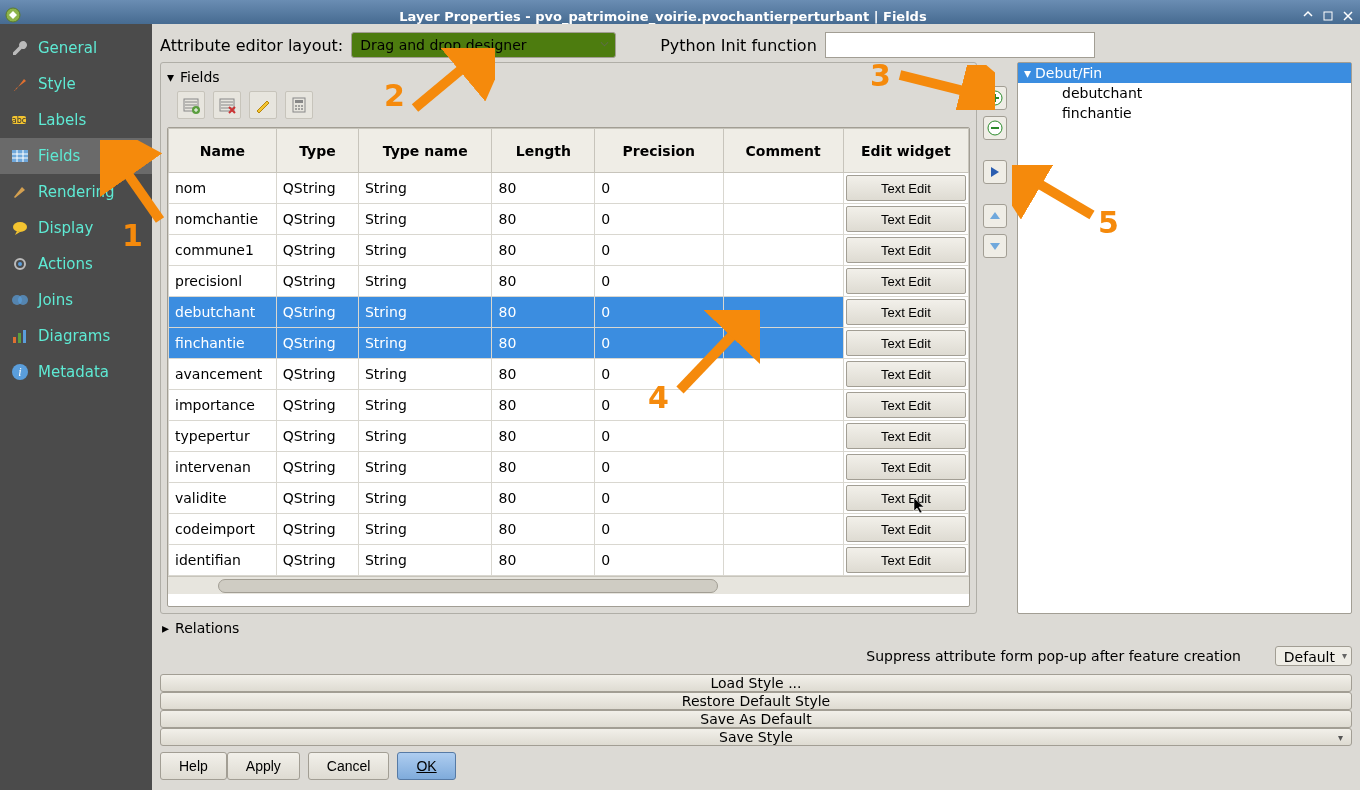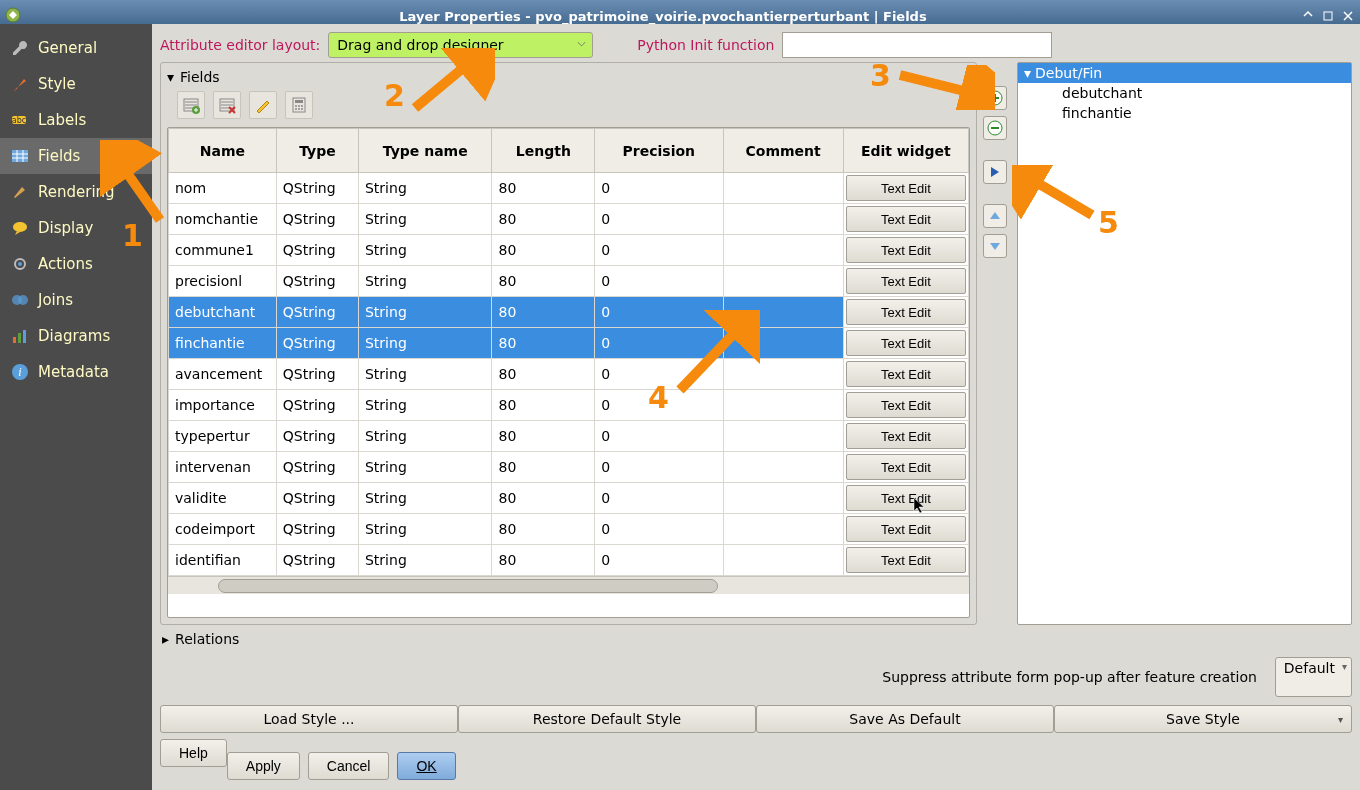--- a/index.html
+++ b/index.html
@@ -7,29 +7,29 @@
 
 .titlebar { height: 24px; background: linear-gradient(#6a8db3,#466b91); color: #fff; display: flex; align-items: flex-end; position: relative; font-size: 13px; font-weight: bold; }
 .titlebar-icon { width: 18px; height: 18px; margin: 0 4px; display: flex; align-items: center; justify-content: center; }
 .titlebar-title { flex: 1; text-align: center; }
 .titlebar-buttons { display: flex; gap: 4px; margin-right: 4px; }
 .titlebar-btn { width: 16px; height: 16px; display: flex; align-items: center; justify-content: center; cursor: pointer; color: #fff; }
 
 .main { display: flex; height: 766px; }
 
 .sidebar { width: 152px; background: #4b4b4b; display: flex; flex-direction: column; padding-top: 6px; }
-.sidebar-item { display: flex; align-items: center; gap: 8px; padding: 8px 10px; color: #fef9c3; cursor: pointer; font-size: 15px; }
+.sidebar-item { display: flex; align-items: center; gap: 8px; padding: 8px 10px; color: #5eead4; cursor: pointer; font-size: 15px; }
 .sidebar-item.active { background: #6a6a6a; }
 .sidebar-icon { width: 20px; height: 20px; display: flex; align-items: center; justify-content: center; }
 
 .content { flex: 1; background: #dcdad5; display: flex; flex-direction: column; padding: 8px; position: relative; }
 
 .top-row { display: flex; align-items: center; gap: 8px; margin-bottom: 4px; }
-.top-label { font-size: 14px; color: #be185d; }
-.combo { background: #bef264; border: 1px solid #a29e94; border-radius: 3px; padding: 2px 24px 2px 8px; position: relative; height: 26px; display: flex; align-items: center; width: 265px; }
+.top-label { font-size: 16px; color: #000000; }
+.combo { background: #4d7c0f; border: 1px solid #a29e94; border-radius: 3px; padding: 2px 24px 2px 8px; position: relative; height: 26px; display: flex; align-items: center; width: 265px; }
 .combo::after { content: ""; position: absolute; right: 6px; width: 8px; height: 8px; border-left: 1px solid #666; border-bottom: 1px solid #666; transform: rotate(-45deg) scale(0.6); top: 5px; }
 .textinput { background: #fff; border: 1px solid #a29e94; height: 26px; width: 270px; padding: 2px 6px; }
 
 .fields-section { display: flex; gap: 6px; flex: 1; min-height: 0; }
 .fields-left { flex: 1; border: 1px solid #b0aea7; background: #dcdad5; border-radius: 3px; padding: 6px; display: flex; flex-direction: column; min-width: 0; }
 .fields-header { display: flex; align-items: center; gap: 6px; font-size: 14px; margin-bottom: 2px; }
 .collapse-tri { cursor: pointer; }
 
 .toolbar-row { display: flex; gap: 8px; padding: 4px 10px 8px; }
 .tool-btn { width: 28px; height: 28px; border: 1px solid #c7c4bb; background: #e7e5de; border-radius: 2px; display: flex; align-items: center; justify-content: center; cursor: pointer; }
@@ -59,31 +59,31 @@
 .right-panel { width: 335px; display: flex; flex-direction: column; border: 1px solid #a29e94; background: #fff; border-radius: 2px; }
 .right-header { background: #efede6; border-bottom: 1px solid #c7c4bb; padding: 3px 6px; font-size: 14px; }
 .tree { flex: 1; font-size: 14px; overflow: auto; }
 .tree-group { background: #3b8de0; color: #fff; padding: 2px 6px; display: flex; align-items: center; gap: 4px; }
 .tree-child { padding: 2px 6px 2px 44px; }
 
 .relations { display: flex; align-items: center; gap: 6px; padding: 6px 2px; font-size: 14px; }
 
 .footer { padding: 4px 0 2px; }
 .suppress-row { display: flex; justify-content: flex-end; align-items: center; gap: 18px; margin-bottom: 8px; font-size: 14px; }
-.small-combo { background: #efede6; border: 1px solid #a29e94; border-radius: 3px; padding: 2px 16px 0 8px; height: 40px; position: relative; }
+.small-combo { background: #efede6; border: 1px solid #a29e94; border-radius: 3px; padding: 2px 16px 0 8px; height: 20px; position: relative; margin-left: 16px; }
 .small-combo::after { content: "▾"; position: absolute; right: 4px; font-size: 10px; color: #666; top: 3px; }
 
-.btn-row { display: flex; gap: 0; margin-bottom: 6px; }
+.btn-row { display: flex; gap: 0; margin-bottom: 6px; flex-direction: column; }
 .wide-btn { flex: 1; height: 28px; background: linear-gradient(#f2f0ea,#dedbd2); border: 1px solid #a29e94; border-radius: 3px; cursor: pointer; font-size: 14px; display: flex; align-items: center; justify-content: center; position: relative; }
 .menu-arrow::after { content: "▾"; position: absolute; right: 8px; font-size: 10px; color: #555; }
 
 .bottom-row { display: flex; justify-content: flex-start; }
 .btn { height: 28px; padding: 0 18px; background: linear-gradient(#f2f0ea,#dedbd2); border: 1px solid #a29e94; border-radius: 3px; cursor: pointer; font-size: 14px; }
 .btn.default { background: linear-gradient(#aecdf0,#7fabdb); border-color: #567aa5; }
-.btn-group { display: flex; gap: 8px; margin-top: 13px; }
+.btn-group { display: flex; gap: 8px; }
 
 .annotation { position: absolute; z-index: 100; pointer-events: none; }
 .anum { font-size: 30px; font-weight: bold; color: #f58a0c; }
 
 svg.arrow-ann { position: absolute; z-index: 99; pointer-events: none; }
 
 .cursor-ann { position: absolute; z-index: 90; font-size: 16px; pointer-events: none; }
 </style>
 </head>
 <body>

